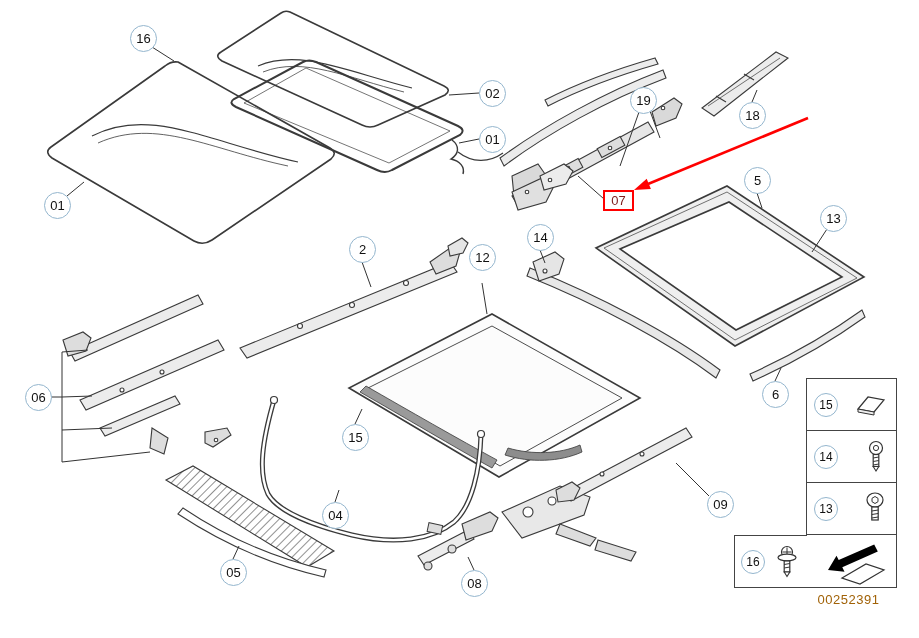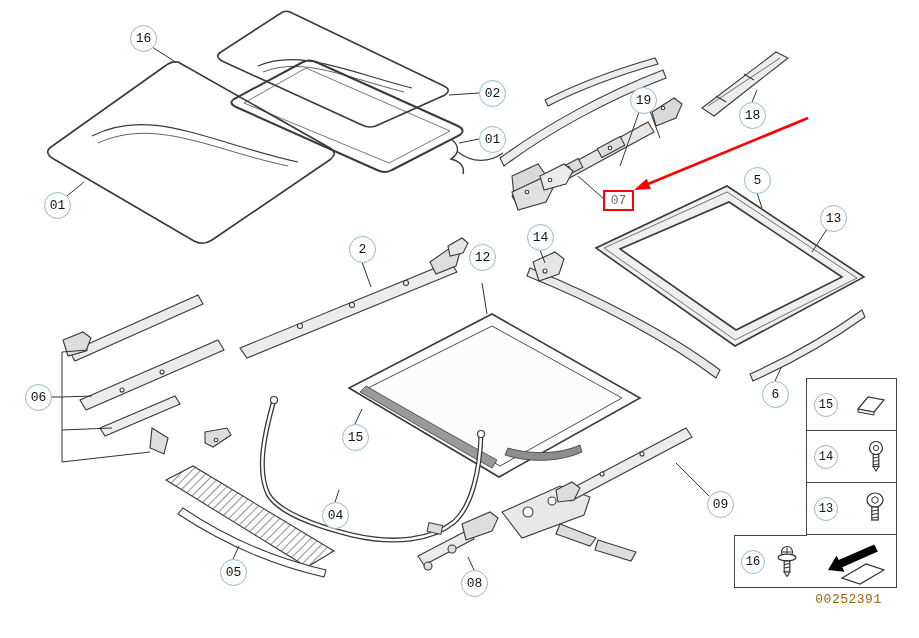--- a/index.html
+++ b/index.html
@@ -1,29 +1,29 @@
 <!DOCTYPE html>
 <html><head>
 <meta charset="utf-8">
 <style>
   * { margin:0; padding:0; box-sizing:border-box; }
   html,body { background:#fff; }
   body { width:919px; height:638px; position:relative; font-family:"Liberation Sans",sans-serif; overflow:hidden; }
-  .stage { position:absolute; left:0; top:0; width:919px; height:638px; background:#fff;font-family:Liberation Mono, monospace; }
+  .stage { position:absolute; left:0; top:0; width:919px; height:638px; background:#fff; }
   svg.drawing { position:absolute; left:0; top:0; z-index:1; }
   .callout {
     position:absolute; width:27px; height:27px; border-radius:50%;
     border:1.5px solid #94b6ce; background:#fff; color:#111;
     display:flex; align-items:center; justify-content:center;
     font-size:13px; line-height:1; z-index:5; cursor:pointer;
   }
   .callout.small { position:static; width:24px; height:24px; font-size:12px; flex:0 0 auto; }
   .highlight-box {
     position:absolute; left:603px; top:190px; width:31px; height:21px;
-    border:2px solid #ff0000; color:#737373; background:transparent;
+    border:2px solid #ff0000; color:#7f1d1d; background:transparent;
     display:flex; align-items:center; justify-content:center;
     font-size:13px; z-index:6; cursor:pointer;
   }
   .legend-col {
     position:absolute; left:806px; top:378px; width:91px;
     border:1.2px solid #444; background:#fff; z-index:4;
   }
   .legend-row {
     height:52px; display:flex; align-items:center; justify-content:space-between;
     padding:0 7px; border-bottom:1.2px solid #444;

